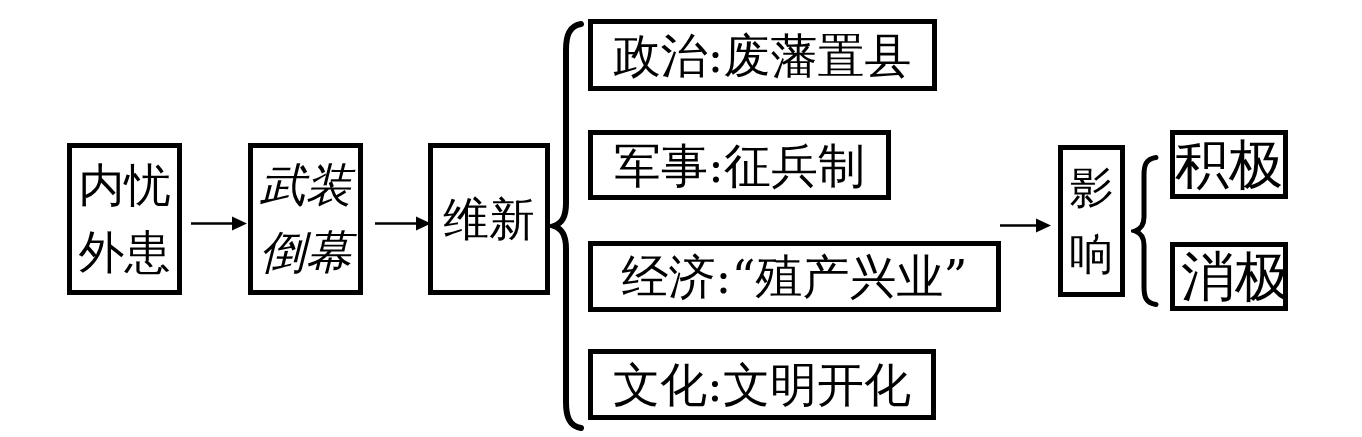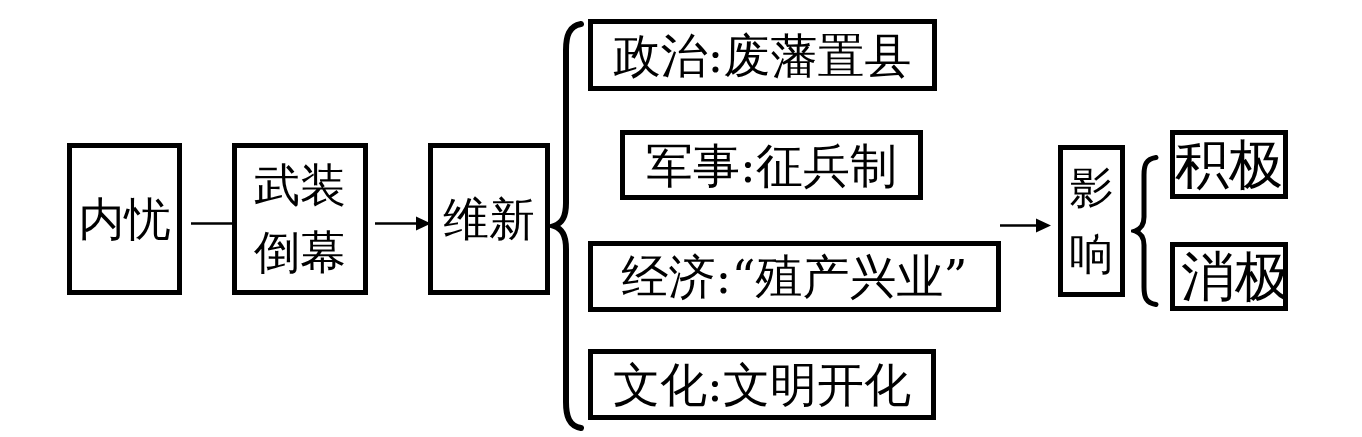--- a/index.html
+++ b/index.html
@@ -55,30 +55,31 @@
   }
   svg { display: block; }
 </style>
 </head>
 <body>
 
 <div class="stage">
 
   <div class="node vert" style="left:67px; top:143px; width:115px; height:152px;">
     <span class="ln">内忧</span>
+    <span class="ln">外患</span>
   </div>
 
   <div class="arrow" style="left:190px; top:215px; width:58px; height:17px;">
     <svg width="58" height="17" viewBox="0 0 58 17">
       <line x1="1" y1="8.5" x2="45" y2="8.5" stroke="#000" stroke-width="2.6"></line>
       <polygon points="42,1.5 57,8.5 42,15.5" fill="#000"></polygon>
     </svg>
   </div>
 
-  <div class="node vert" style="left:232px; top:143px; width:136px; height:152px;">
+  <div class="node vert" style="left:248px; top:143px; width:115px; height:152px;font-style:italic;">
     <span class="ln">武装</span>
     <span class="ln">倒幕</span>
   </div>
 
   <div class="arrow" style="left:374px; top:215px; width:58px; height:17px;">
     <svg width="58" height="17" viewBox="0 0 58 17">
       <line x1="1" y1="8.5" x2="45" y2="8.5" stroke="#000" stroke-width="2.6"></line>
       <polygon points="42,1.5 57,8.5 42,15.5" fill="#000"></polygon>
     </svg>
   </div>
@@ -90,21 +91,21 @@
   <div class="brace" style="left:550px; top:20px; width:34px; height:412px;">
     <svg width="34" height="412" viewBox="0 0 34 412">
       <path d="M 31 4 C 19 6, 16 16, 16 30 L 16 183 C 16 197, 12 203, 4 206 C 12 209, 16 215, 16 229 L 16 382 C 16 396, 19 406, 31 408" fill="none" stroke="#000" stroke-width="6" stroke-linecap="round"></path>
     </svg>
   </div>
 
   <div class="node" style="left:588px; top:19px; width:349px; height:72px;">
     <span class="reform">政治:废藩置县</span>
   </div>
 
-  <div class="node" style="left:588px; top:130px; width:303px; height:70px;margin-left:32px;">
+  <div class="node" style="left:588px; top:130px; width:303px; height:70px;">
     <span class="reform">军事:征兵制</span>
   </div>
 
   <div class="node" style="left:588px; top:241px; width:413px; height:71px;">
     <span class="reform">经济:“殖产兴业”</span>
   </div>
 
   <div class="node" style="left:588px; top:349px; width:348px; height:71px;">
     <span class="reform">文化:文明开化</span>
   </div>

